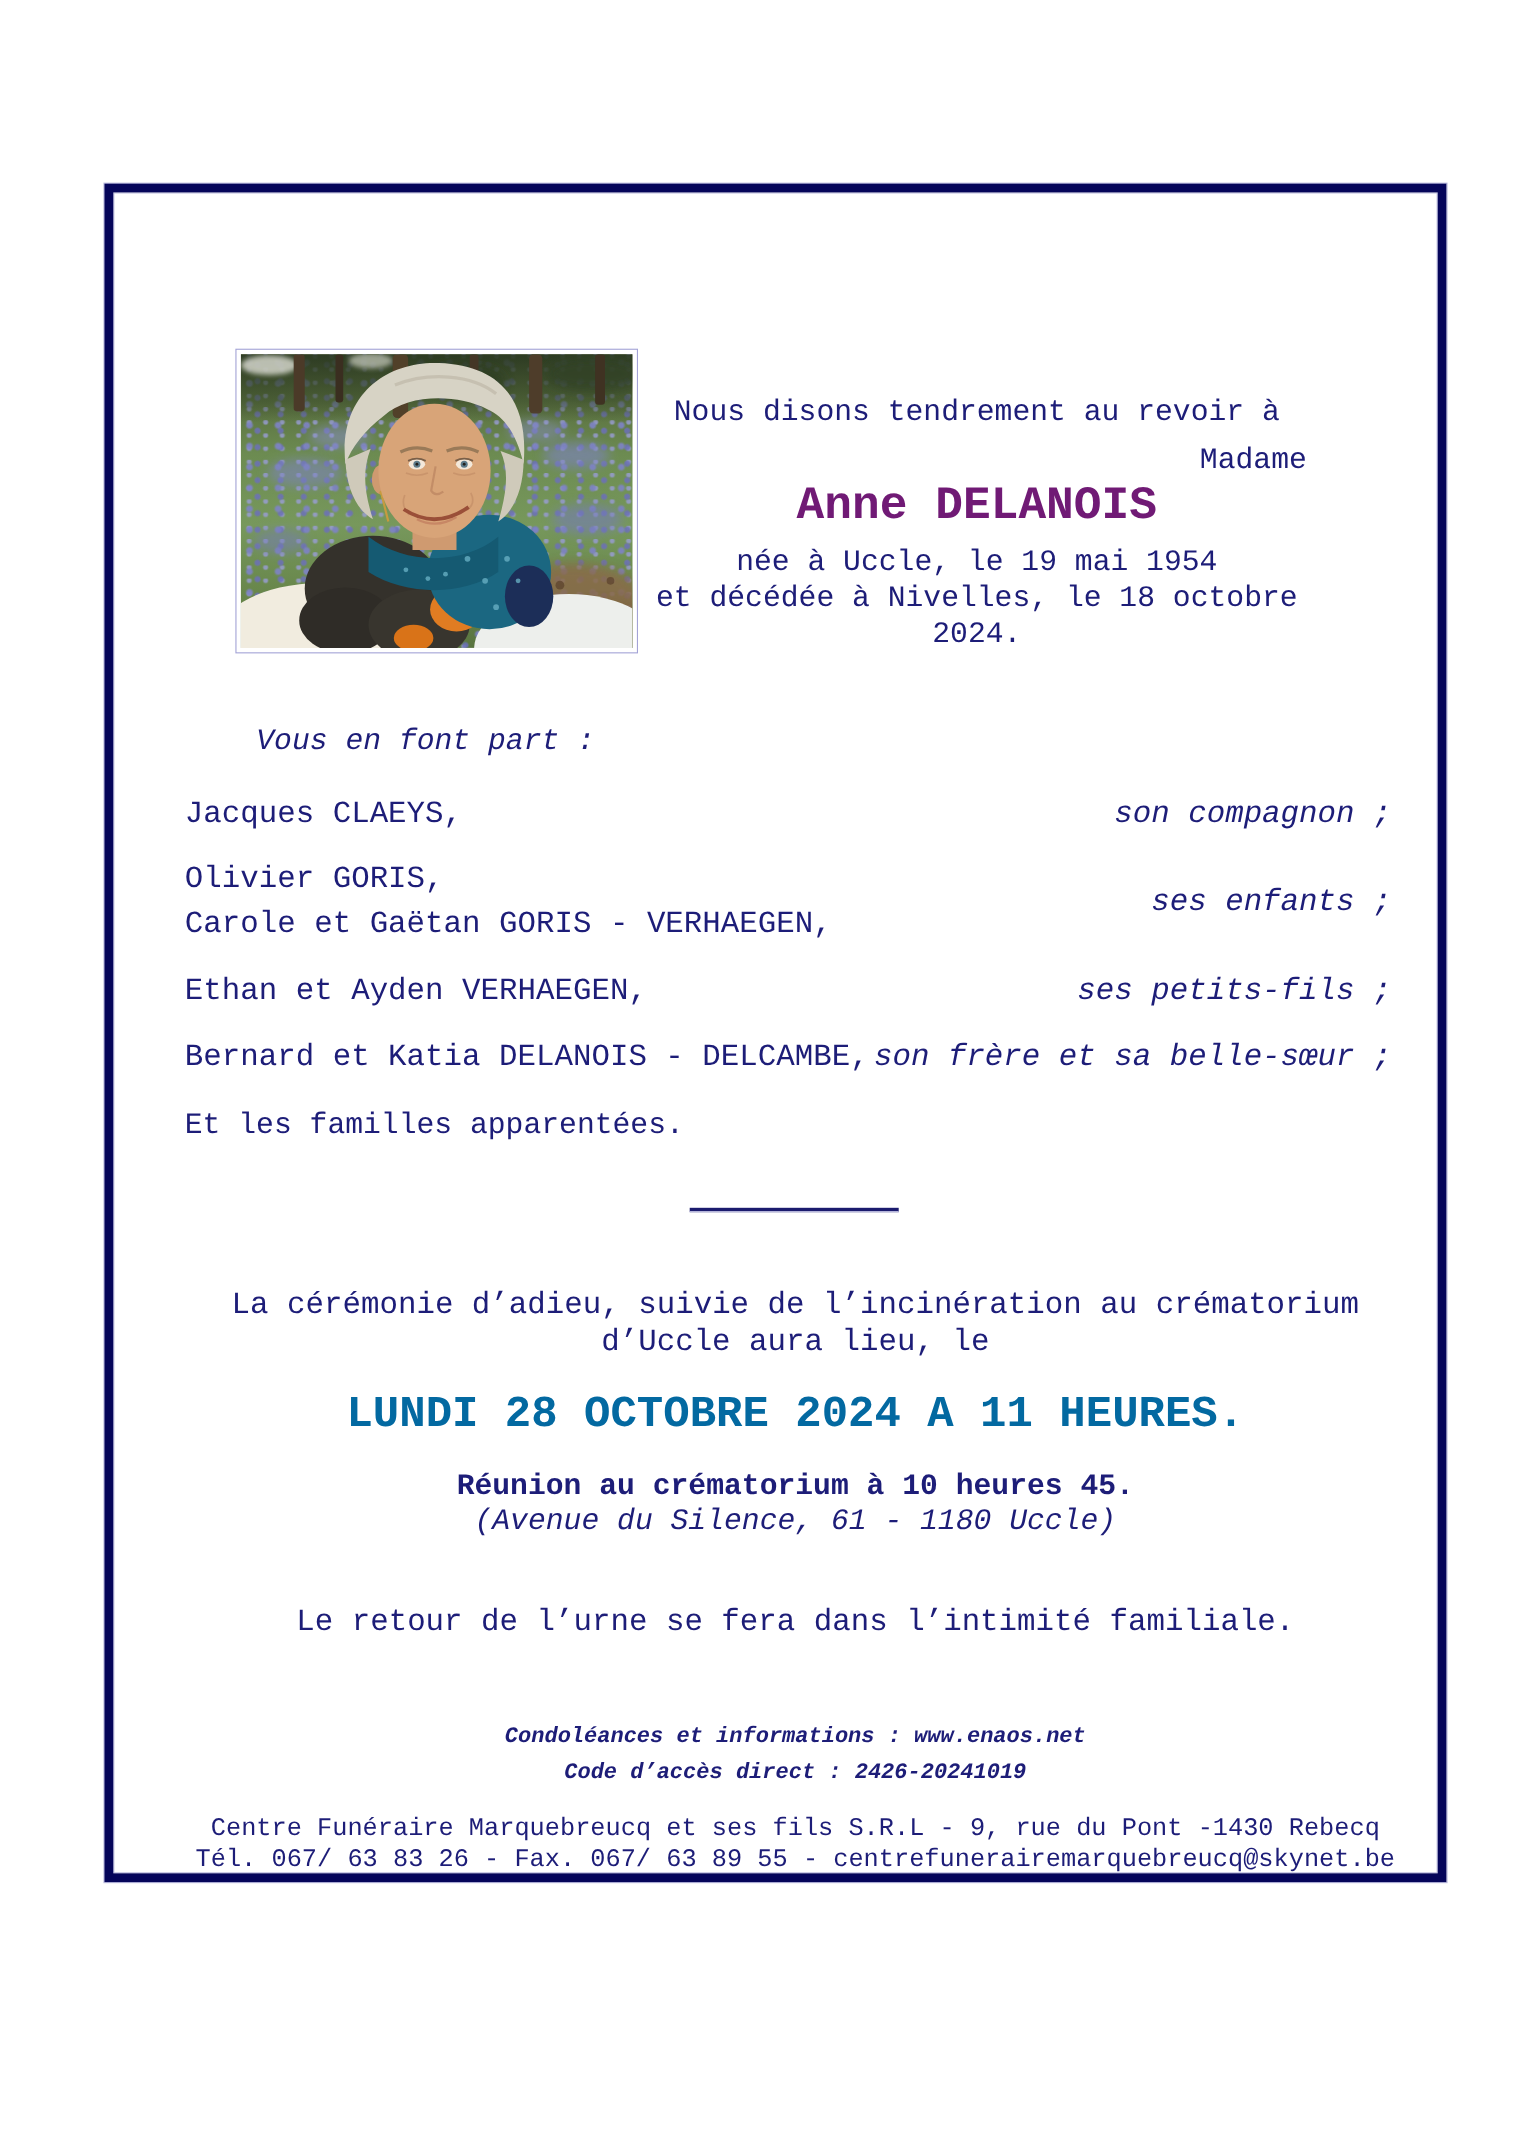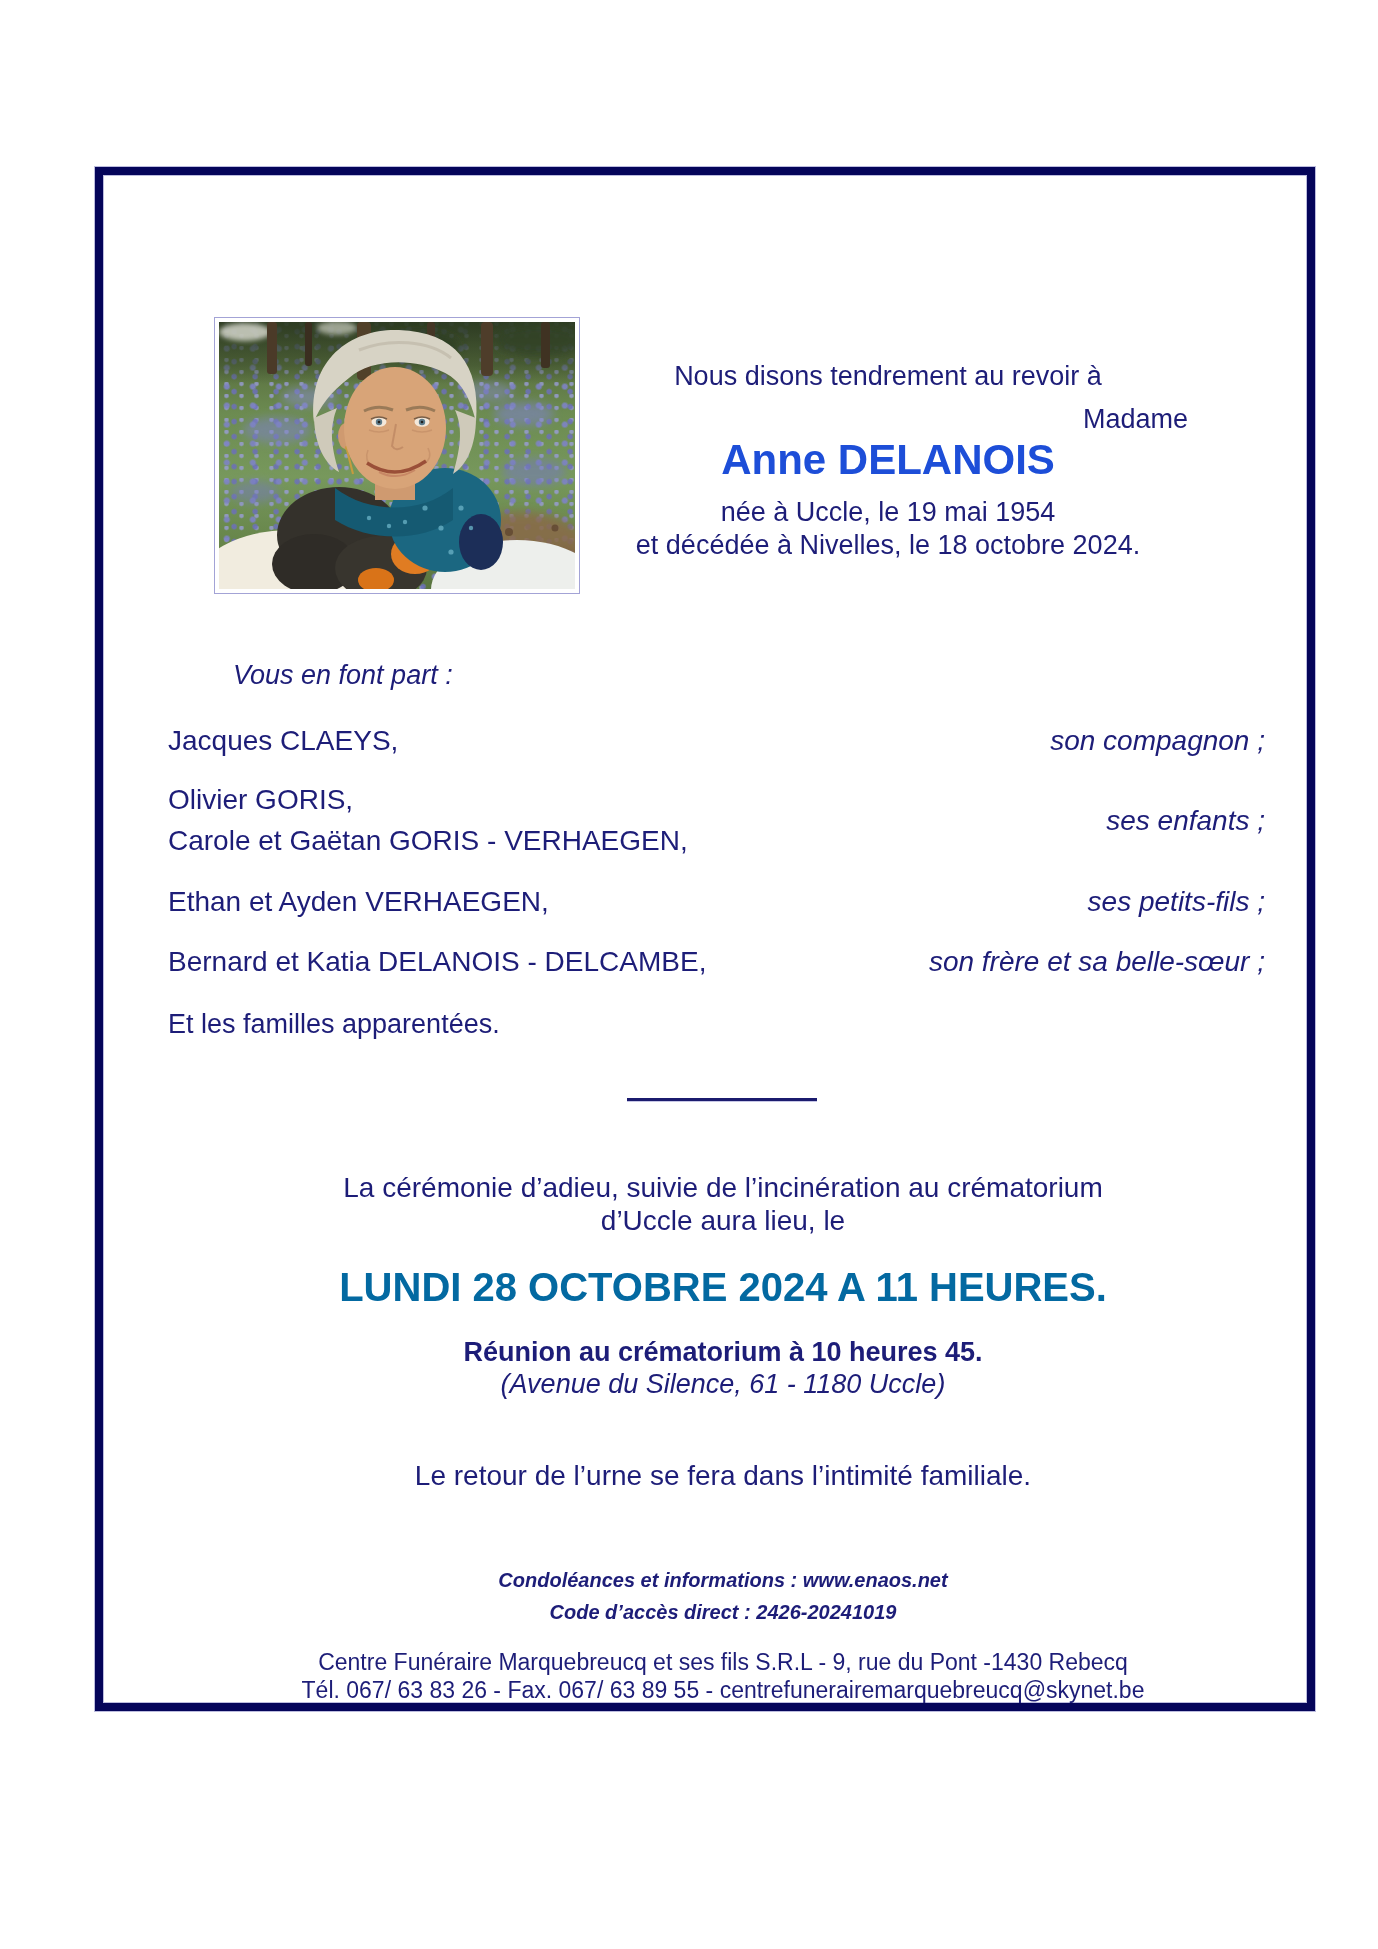--- a/index.html
+++ b/index.html
@@ -1,18 +1,18 @@
 <!DOCTYPE html>
 <html><head>
 <meta charset="utf-8">
 <style>
   html,body{margin:0;padding:0;background:#ffffff;}
   .page{
     position:relative;width:1378px;height:1949px;background:#ffffff;overflow:hidden;
-    font-family:Liberation Sans, sans-serif;color:#1d1d78;
+    font-family:Liberation Mono, monospace;color:#1d1d78;
   }
   .frame{
     position:absolute;left:95px;top:167px;width:1220px;height:1544px;box-sizing:border-box;
     border:8px solid #05055a;
     box-shadow:0 0 0 1px #bcbcde, inset 0 0 0 1px #bcbcde;
   }
   
   .photo-frame{
     position:absolute;left:206px;top:309px;width:366px;height:277px;box-sizing:border-box;
     border:1px solid #a3a3d6;background:#ffffff;padding:4px;
@@ -24,21 +24,21 @@
       radial-gradient(circle at 72% 64%, rgba(108,112,185,.85) 2px, rgba(108,112,185,0) 3.5px),
       radial-gradient(circle at 50% 15%, rgba(154,158,216,.8) 1.5px, rgba(154,158,216,0) 3px),
       linear-gradient(180deg,#46532f 0%,#5a7040 16%,#6c8b51 34%,#77985c 58%,#668449 84%,#597440 100%);
     background-size:26px 19px, 21px 15px, 15px 12px, 100% 100%;
   }
   .photo-inner svg{position:absolute;left:0;top:0;width:100%;height:100%;}
   
   .header-block{position:absolute;left:580px;top:352px;width:600px;text-align:center;}
   .hdr-intro{font-size:27px;line-height:33px;}
   .hdr-salutation{font-size:27px;line-height:33px;margin-top:10px;text-align:right;}
-  .hdr-name{font-size:42px;line-height:48px;font-weight:bold;color:#1d4ed8;}
+  .hdr-name{font-size:42px;line-height:48px;font-weight:bold;color:#701a75;}
   .hdr-birth{font-size:27px;line-height:33px;margin-top:12px;}
   .hdr-death{font-size:27px;line-height:33px;}
   
   .lead-in{position:absolute;left:225px;top:651px;font-size:27px;line-height:33px;font-style:italic;}
   .family-rows{position:absolute;left:160px;top:0;width:1097px;height:100%;}
   .family-row{position:absolute;left:0;right:0;display:flex;justify-content:space-between;align-items:flex-end;font-size:28px;line-height:41px;}
   .family-row:nth-child(1){top:712px;}
   .family-row:nth-child(2){top:771px;align-items:center;}
   .family-row:nth-child(3){top:873px;}
   .family-row:nth-child(4){top:933px;}

